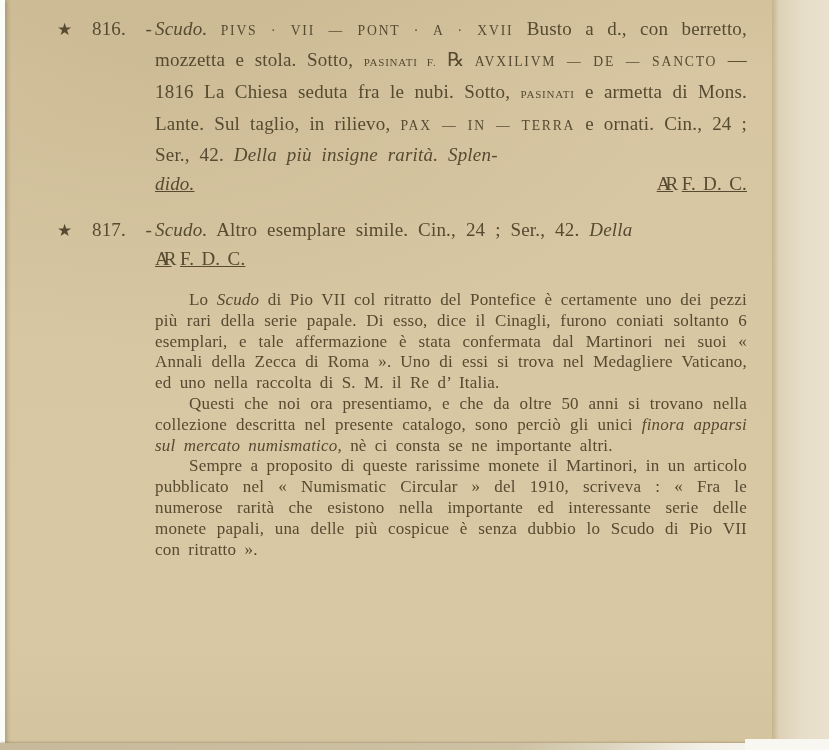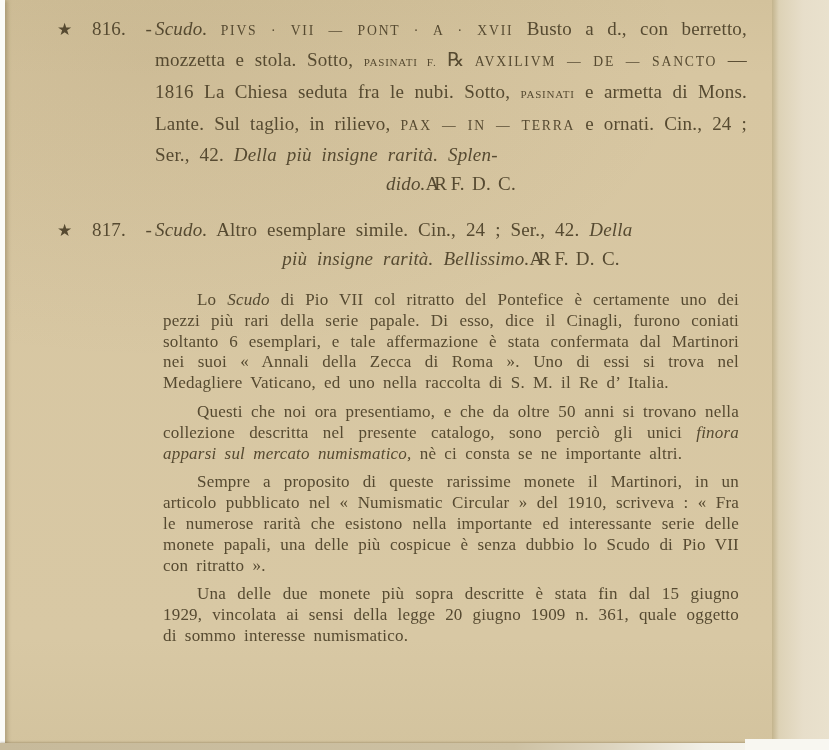--- a/index.html
+++ b/index.html
@@ -21,32 +21,32 @@
   .corner-br{position:absolute;right:0;bottom:0;width:84px;height:11px;background:#f8f7f1;}
 
   .content{position:absolute;left:155px;top:14px;width:592px;}
 
   .entry{position:relative;font-size:19px;line-height:29px;text-align:justify;
     word-spacing:0.26em;letter-spacing:0.01em;margin:0 0 17px 0;}
   .entry-label{position:absolute;left:-98px;top:0;width:95px;display:flex;
     justify-content:space-between;align-items:baseline;word-spacing:normal;}
   .star{font-size:17px;}
   .entry-text{}
-  .entry-last-line{display:flex;justify-content:center;align-items:baseline;}
+  .entry-last-line{display:flex;justify-content:space-between;align-items:baseline;text-decoration:underline;}
   .grade{white-space:nowrap;word-spacing:0.12em;}
   .metal{letter-spacing:-0.26em;padding-right:0.45em;margin-top:34px;}
 
   .i{font-style:italic;}
   .sc{font-size:0.72em;letter-spacing:0.13em;}
   .sc2{font-size:0.58em;letter-spacing:0.07em;}
   .rx{font-family:"DejaVu Serif","DejaVu Sans",serif;}
 
   .commentary{font-size:17px;line-height:20.8px;text-align:justify;
     word-spacing:0.22em;letter-spacing:0.012em;margin-top:4px;}
-  .commentary .para{margin:8px;text-indent:34px;}
+  .commentary .para{margin:0;text-indent:34px;}
 </style>
 </head>
 <body>
 
 <div class="edge-right"></div>
 <div class="edge-left"></div>
 <div class="edge-bottom"></div>
 <div class="corner-br"></div>
 
 <div class="content">
@@ -65,25 +65,23 @@
   </div>
 
   <div class="entry">
     <span class="entry-label">
       <span class="star">★</span>
       <span>817.</span>
       <span>-</span>
     </span>
     <span class="entry-text"><span class="i">Scudo.</span><span>  Altro esemplare simile.  Cin., 24 ;  Ser., 42.  </span><span class="i">Della</span></span>
     <span class="entry-last-line">
-      <span class="i">più insigne rarità.  Bellissimo.</span>
       <span class="grade"><span class="metal">AR</span><span>F. D. C.</span></span>
     </span>
   </div>
 
   <div class="commentary">
     <p class="para"><span>Lo </span><span class="i">Scudo</span><span> di Pio VII col ritratto del Pontefice è certamente uno dei pezzi più rari della serie papale. Di esso, dice il Cinagli, furono coniati soltanto 6 esemplari, e tale affermazione è stata confermata dal Martinori nei suoi « Annali della Zecca di Roma ». Uno di essi si trova nel Medagliere Vaticano, ed uno nella raccolta di S. M. il Re d’ Italia.</span></p>
     <p class="para"><span>Questi che noi ora presentiamo, e che da oltre 50 anni si trovano nella collezione descritta nel presente catalogo, sono perciò gli unici </span><span class="i">finora apparsi sul mercato numismatico,</span><span> nè ci consta se ne importante altri.</span></p>
     <p class="para"><span>Sempre a proposito di queste rarissime monete il Martinori, in un articolo pubblicato nel « Numismatic Circular » del 1910, scriveva : « Fra le numerose rarità che esistono nella importante ed interessante serie delle monete papali, una delle più cospicue è senza dubbio lo Scudo di Pio VII con ritratto ».</span></p>
-    <p class="para"><span>Una delle due monete più sopra descritte è stata fin dal 15 giugno 1929, vincolata ai sensi della legge 20 giugno 1909 n. 361, quale oggetto di sommo interesse numismatico.</span></p>
   </div>
 
 </div>
 
 </body></html>

